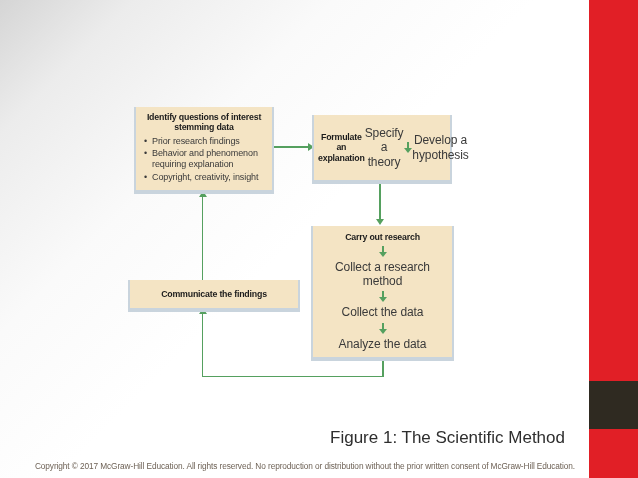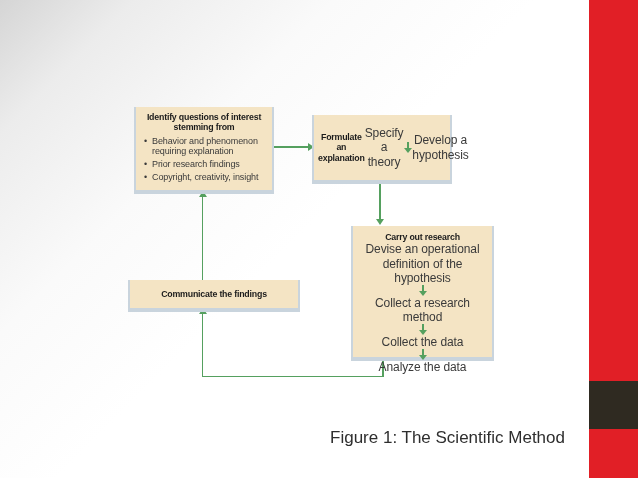--- a/index.html
+++ b/index.html
@@ -27,21 +27,21 @@
     color:#3a3a3a;font-size:9px;line-height:1.18;
     box-sizing:border-box;z-index:2;
   }
   .box-title{font-weight:bold;color:#1c1c1c;text-align:center;letter-spacing:-0.2px;font-size:8.8px;}
   .box-identify{left:136px;top:107px;width:136px;height:83px;padding:5px 4px;}
   .box-identify .box-title{margin-bottom:3px;}
   .bullet{display:flex;margin:0 0 2px 4px;letter-spacing:-0.1px;}
   .dot{flex:0 0 8px;}
   .dot::before{content:"\2022";}
   .box-formulate{left:314px;top:115px;width:136px;height:65px;padding:6px 4px;display:flex;flex-direction:row;align-items:center;justify-content:space-between;}
-  .box-research{left:313px;top:226px;width:139px;height:131px;padding:6px 4px;display:flex;flex-direction:column;align-items:center;justify-content:space-between;margin-left:40px;}
+  .box-research{left:313px;top:226px;width:139px;height:131px;padding:6px 4px;display:flex;flex-direction:column;align-items:center;justify-content:space-between;}
   .step{text-align:center;letter-spacing:-0.1px;font-size:12px;}
   .box-communicate{left:130px;top:280px;width:168px;height:28px;display:flex;align-items:center;justify-content:center;}
 
   
   .mini-arrow{position:relative;width:9px;height:11px;flex:0 0 auto;}
   .mini-arrow::before{content:"";position:absolute;left:4px;top:0;width:1.5px;height:7px;background:var(--green);}
   .mini-arrow::after{content:"";position:absolute;left:0.5px;top:6px;width:0;height:0;border:4px solid transparent;border-top:5px solid var(--green);}
 
   
   .conn{position:absolute;background:var(--green);z-index:1;}
@@ -66,45 +66,44 @@
 
 <div class="slide">
 
   <div class="red-bar">
     <div class="black-block"></div>
   </div>
 
   <div>
 
     <div class="box box-identify">
-      <div class="box-title">Identify questions of interest stemming from</div>
+      <div class="box-title">Identify questions of interest stemming data</div>
+      <div class="bullet">
+        <span class="dot"></span>
+        <span>Prior research findings</span>
+      </div>
       <div class="bullet">
         <span class="dot"></span>
         <span>Behavior and phenomenon requiring explanation</span>
-      </div>
-      <div class="bullet">
-        <span class="dot"></span>
-        <span>Prior research findings</span>
       </div>
       <div class="bullet">
         <span class="dot"></span>
         <span>Copyright, creativity, insight</span>
       </div>
     </div>
 
     <div class="box box-formulate">
       <div class="box-title">Formulate an explanation</div>
       <div class="step">Specify a theory</div>
       <div class="mini-arrow"></div>
       <div class="step">Develop a hypothesis</div>
     </div>
 
     <div class="box box-research">
       <div class="box-title">Carry out research</div>
-      <div class="step">Devise an operational definition of the hypothesis</div>
       <div class="mini-arrow"></div>
       <div class="step">Collect a research method</div>
       <div class="mini-arrow"></div>
       <div class="step">Collect the data</div>
       <div class="mini-arrow"></div>
       <div class="step">Analyze the data</div>
     </div>
 
     <div class="box box-communicate">
       <div class="box-title">Communicate the findings</div>
@@ -120,14 +119,15 @@
     <div class="conn hline" style="left:202px;top:375.5px;width:181.5px;"></div>
     <div class="conn vline" style="left:201.5px;top:314px;height:62px;"></div>
     <div class="head head-up" style="left:198.5px;top:308px;"></div>
 
     <div class="conn vline" style="left:201.5px;top:197px;height:83px;"></div>
     <div class="head head-up" style="left:198.5px;top:191px;"></div>
 
   </div>
 
   <div class="caption">Figure 1: The Scientific Method</div>
+  <div class="copyright">Copyright © 2017 McGraw-Hill Education. All rights reserved. No reproduction or distribution without the prior written consent of McGraw-Hill Education.</div>
 
 </div>
 
 </body></html>

